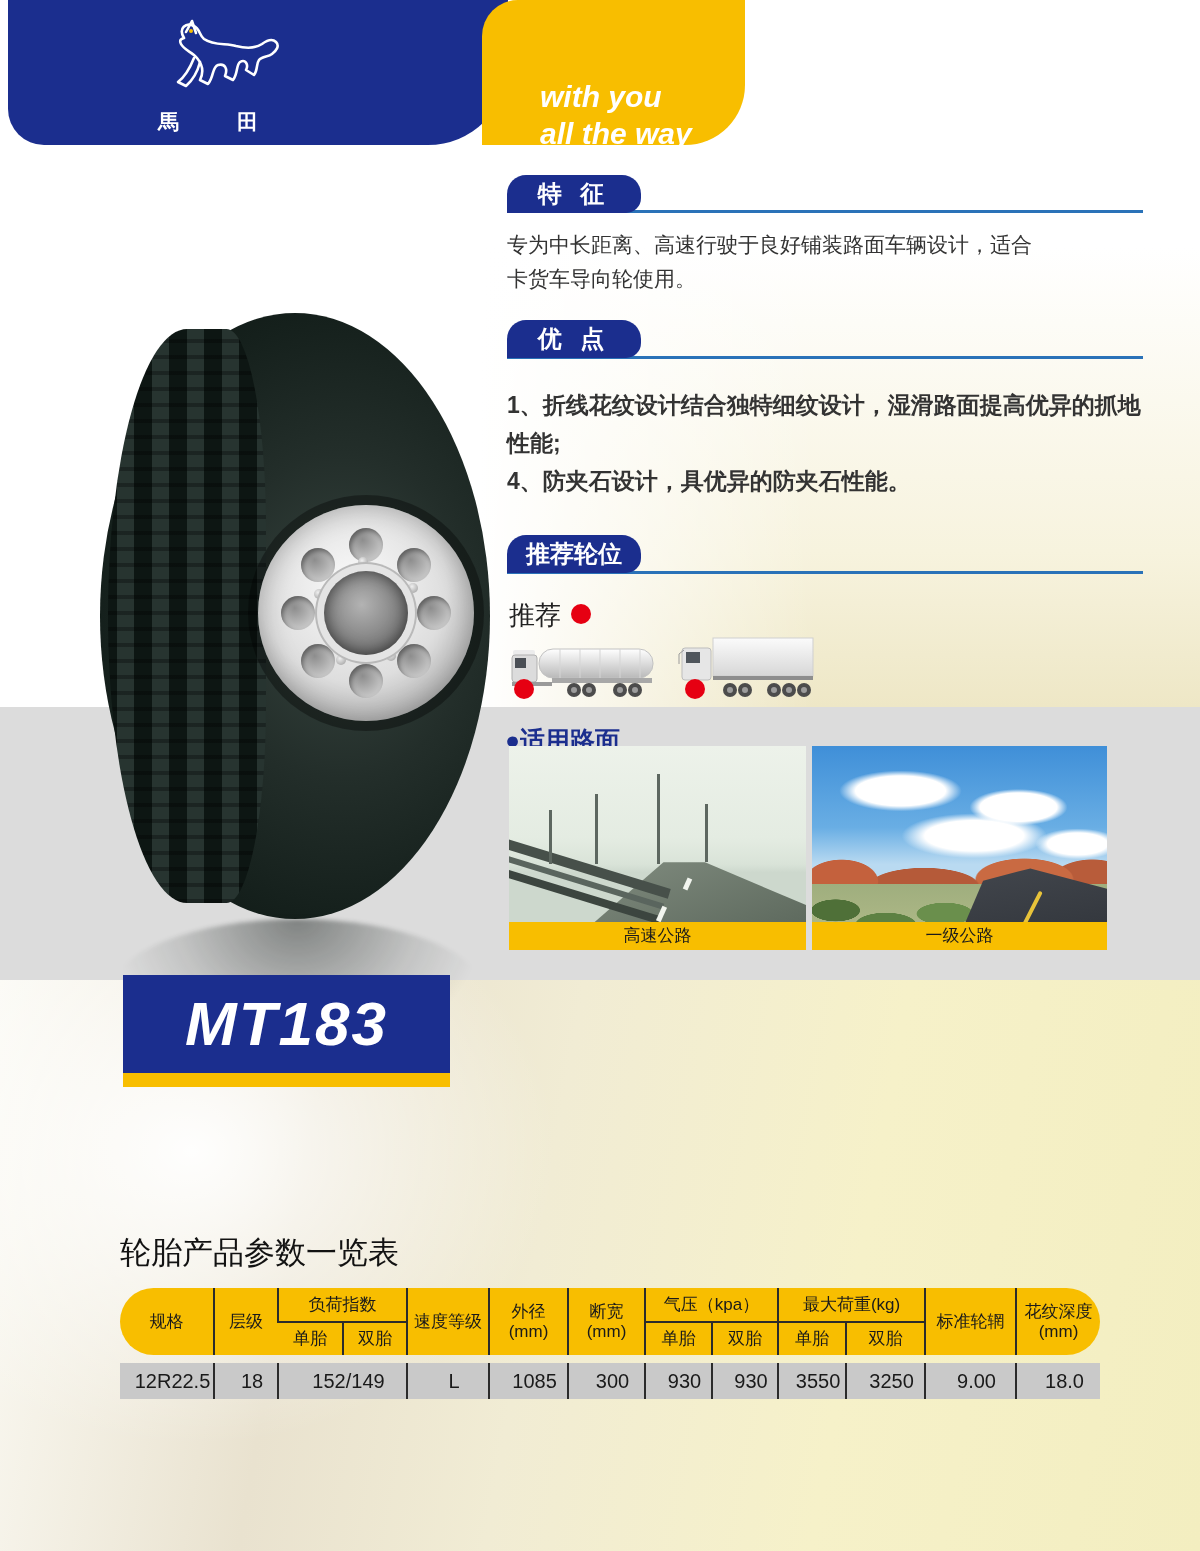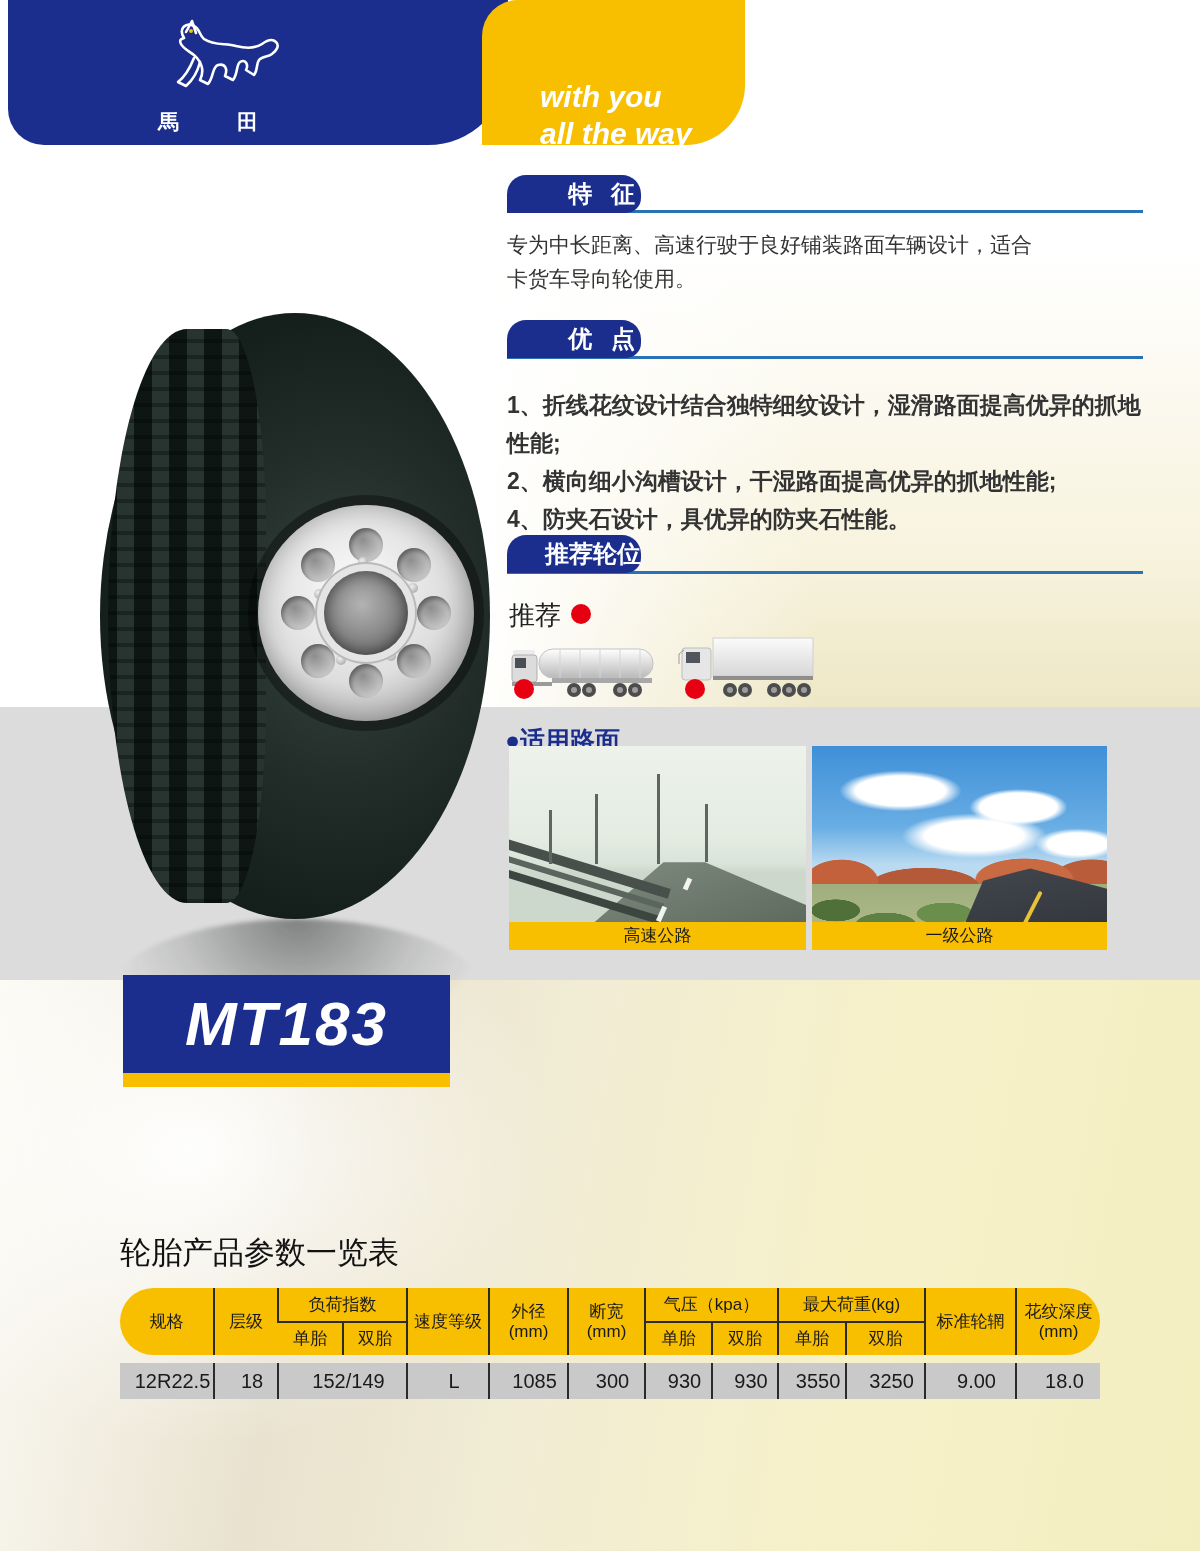--- a/index.html
+++ b/index.html
@@ -25,21 +25,21 @@
   .banner-yellow { position:absolute; left:482px; top:0; width:263px; height:145px;
     background:#f8be00; border-radius:36px 0 60px 0; z-index:4; }
   .horse-svg { position:absolute; left:120px; top:18px; }
   .brand-cn { position:absolute; left:120px; top:108px; width:160px; text-align:center;
     color:#ffffff; font-size:21px; letter-spacing:26px; text-indent:26px; font-weight:bold; }
   .slogan { position:absolute; left:58px; top:78px; color:#ffffff; font-weight:bold;
     font-style:italic; font-size:30px; line-height:37px; }
 
   
   .pill { position:absolute; left:507px; width:134px; height:38px; background:#1b2e8e;
-    color:#ffffff; font-size:24px; font-weight:bold; text-align:right; line-height:38px;
+    color:#ffffff; font-size:24px; font-weight:bold; text-align:center; line-height:38px;
     border-radius:19px 19px 15px 0; z-index:2; }
   .pill-wide { letter-spacing:0; }
   .rule { position:absolute; left:507px; width:636px; height:3px; background:#2a72b8; z-index:1; }
 
   .features-text { position:absolute; left:507px; top:228px; width:620px; color:#333333;
     font-size:21px; line-height:34px; }
   .adv-list { position:absolute; left:507px; top:386px; width:650px; color:#333333;
     font-size:23px; line-height:38px; list-style:none;font-weight:bold; }
 
   .legend { position:absolute; left:509px; top:598px; font-size:26px; color:#222222; }
@@ -169,21 +169,20 @@
   <div class="pill" style="top:175px; letter-spacing:6px;">特 征</div>
   <div class="features-text">
     <div>专为中长距离、高速行驶于良好铺装路面车辆设计，适合</div>
     <div>卡货车导向轮使用。</div>
   </div>
 
   <div class="rule" style="top:356px;"></div>
   <div class="pill" style="top:320px; letter-spacing:6px;">优 点</div>
   <ul class="adv-list">
     <li>1、折线花纹设计结合独特细纹设计，湿滑路面提高优异的抓地性能;</li>
-    <li>2、横向细小沟槽设计，干湿路面提高优异的抓地性能;</li>
     <li>4、防夹石设计，具优异的防夹石性能。</li>
   </ul>
 
   <div class="rule" style="top:571px;"></div>
   <div class="pill pill-wide" style="top:535px;">推荐轮位</div>
   <div class="legend">
     <span>推荐</span><span class="dot"></span>
   </div>
 
   <svg class="truck" style="left:508px; top:638px;" width="152" height="62" viewBox="0 0 152 62">

